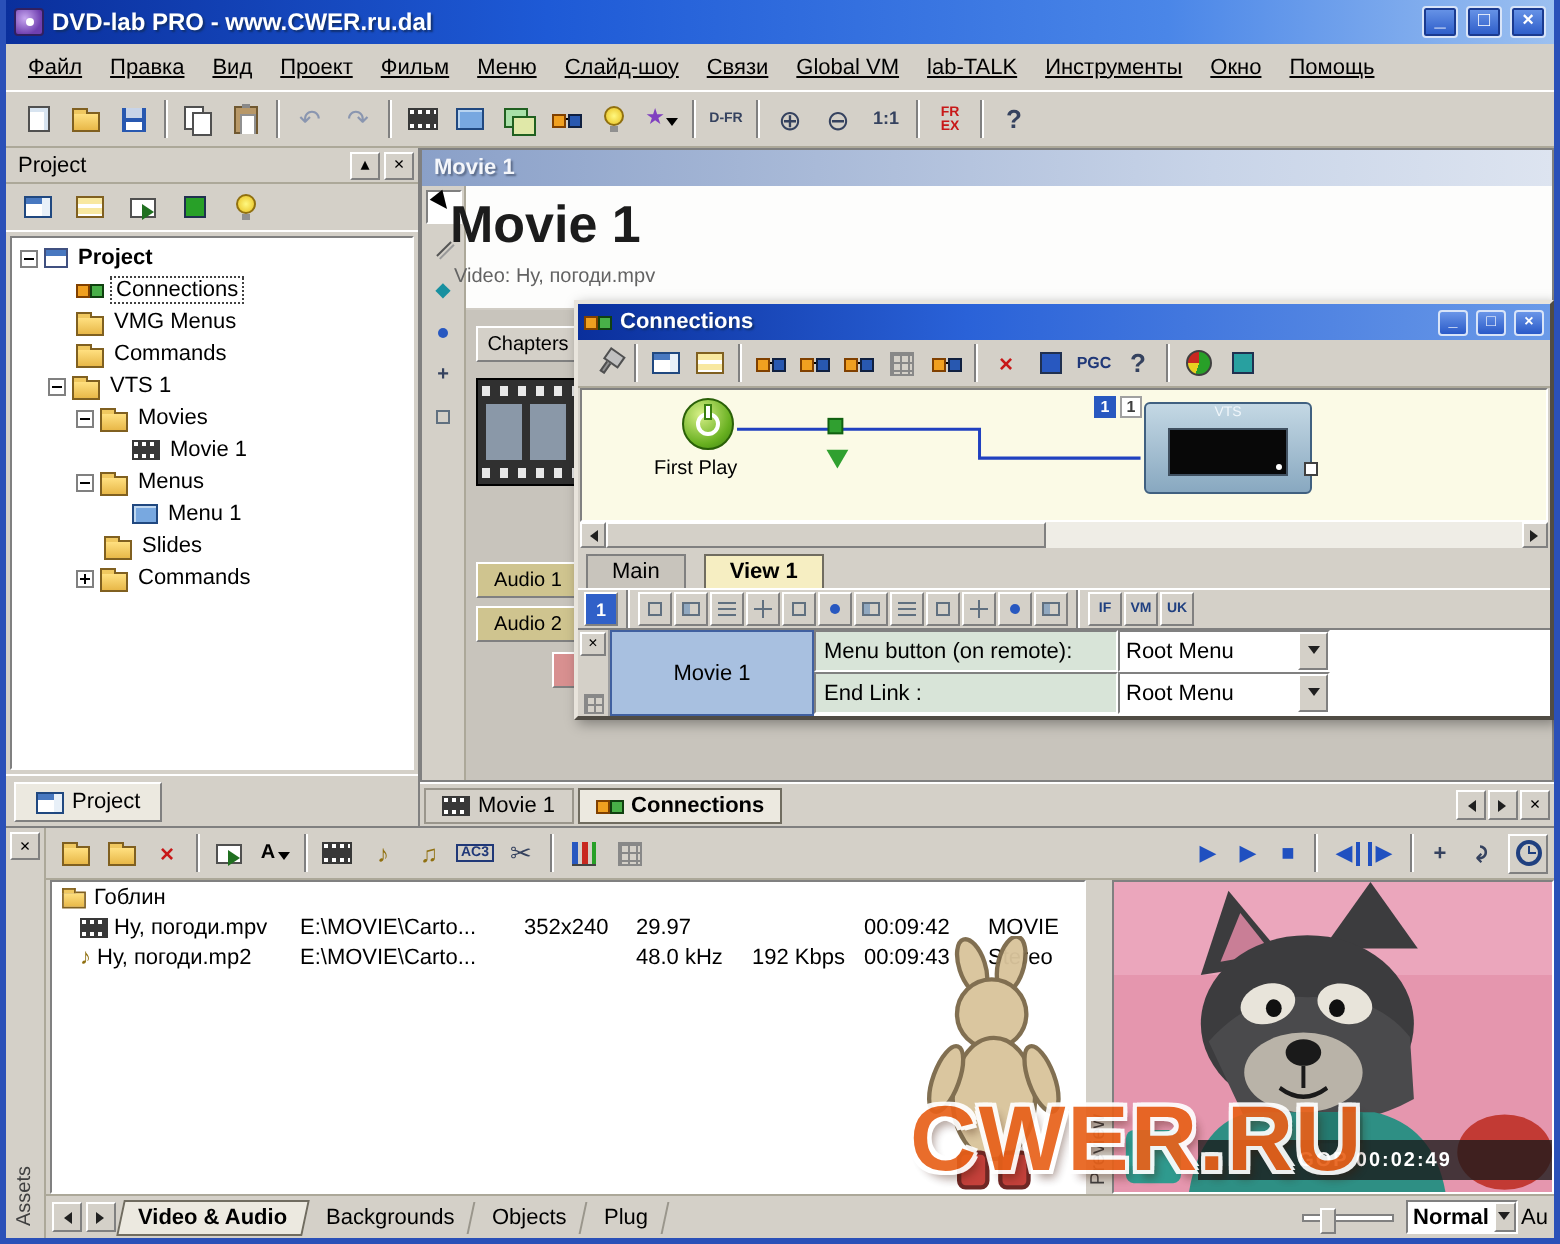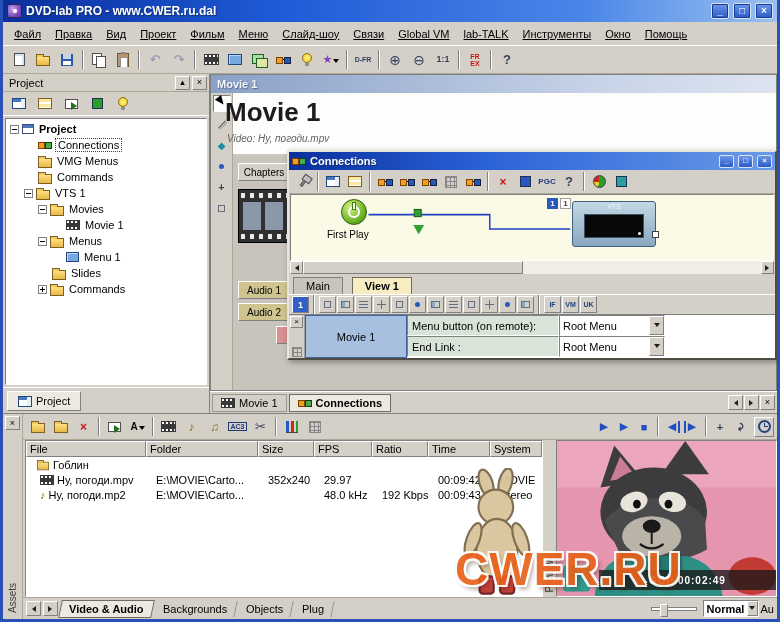--- a/index.html
+++ b/index.html
@@ -91,21 +91,21 @@
 .mw-title{height:18px;flex:0 0 18px;background:linear-gradient(90deg,#8aa0c8,#c8d4e8 70%,#dde4f0);color:#f4f6fa;font-weight:bold;font-size:11px;display:flex;align-items:center;padding:0 6px;text-shadow:1px 1px 1px #5a6a88;}
 .mw-body{flex:1;position:relative;overflow:hidden;}
 .mw-tools{position:absolute;left:0;top:0;bottom:0;width:22px;background:#d4d0c8;border-right:1px solid #aca899;display:flex;flex-direction:column;align-items:center;padding-top:2px;gap:4px;}
 .mwt{width:18px;height:17px;display:flex;align-items:center;justify-content:center;font-size:10px;color:#35425f;}
 .mwt.pressed{background:#fff;border:1px solid;border-color:#808080 #fff #fff #808080;}
 .i-cursor{width:0;height:0;border:4px solid transparent;border-top:9px solid #000;transform:rotate(-38deg);margin-top:-3px;}
 .i-razor{width:10px;height:1px;background:#555;transform:rotate(-45deg);box-shadow:0 2px 0 #999;}
 .t-osq{width:7px;height:7px;border:1px solid #607080;}
 .mw-white{position:absolute;left:22px;top:0;right:0;height:62px;background:#fdfdfc;border-bottom:1px solid #d0ccc4;}
 .mw-heading{position:absolute;left:14px;top:4px;font-size:26px;font-weight:bold;color:#1c1c1c;}
-.mw-sub{position:absolute;left:16px;top:40px;font-size:10px;color:#636363;font-style:italic;}
+.mw-sub{position:absolute;left:16px;top:40px;font-size:10px;color:#636363;}
 .trackcell{position:absolute;left:27px;width:52px;height:18px;display:flex;align-items:center;justify-content:center;font-size:10px;border:1px solid;border-color:#fff #808080 #808080 #fff;background:#d4d0c8;}
 .trackcell.audio{background:#cfc48f;}
 .trackcell.sub{background:#d89090;margin-left:38px;}
 .filmbig{position:absolute;left:27px;width:52px;top:96px;height:54px;background:#303030;border:1px solid #000;}
 .filmbig::before,.filmbig::after{content:"";position:absolute;left:2px;right:2px;height:5px;background:repeating-linear-gradient(90deg,#e8e8e8 0 4px,transparent 4px 9px);}
 .filmbig::before{top:3px}.filmbig::after{bottom:3px}
 .filmbig .fframe{position:absolute;left:4px;right:4px;top:12px;bottom:12px;background:repeating-linear-gradient(90deg,#8a98a8 0 18px,#303030 18px 22px);}
 
 .connwin{position:absolute;left:77px;top:76px;right:0;height:210px;display:flex;flex-direction:column;background:#d4d0c8;border:2px solid;border-color:#e8e4dc #504c44 #504c44 #e8e4dc;box-shadow:2px 2px 6px rgba(0,0,0,.35);}
 .cw-title{height:18px;flex:0 0 18px;background:linear-gradient(90deg,#0a2f9c,#2a62d8 40%,#6a9ae8);display:flex;align-items:center;gap:4px;padding:0 3px;}
@@ -180,21 +180,21 @@
 .pb.bar-r::after{right:2px;}
 .clockbtn{width:20px;height:20px;border:1px solid;border-color:#fff #808080 #808080 #fff;display:flex;align-items:center;justify-content:center;margin-left:4px;flex:0 0 20px;}
 .i-clock{width:13px;height:13px;border:2px solid #204080;border-radius:50%;position:relative;}
 .i-clock::before{content:"";position:absolute;left:4px;top:1px;width:1px;height:4px;background:#204080;}
 .i-clock::after{content:"";position:absolute;left:4px;top:4px;width:4px;height:1px;background:#204080;}
 .as-content{flex:1;display:flex;min-height:0;}
 .as-list{flex:1;background:#fff;border:1px solid;border-color:#808080 #fff #fff #808080;margin:0 0 0 2px;overflow:hidden;display:flex;flex-direction:column;min-width:0;}
 .lhead{display:grid;grid-template-columns:120px 112px 56px 58px 56px 62px 1fr;flex:0 0 16px;}
 .lhead>div{background:#d4d0c8;border:1px solid;border-color:#fff #808080 #808080 #fff;padding:1px 3px;font-size:11px;overflow:hidden;white-space:nowrap;}
 .lrow{display:grid;grid-template-columns:120px 112px 56px 58px 56px 62px 1fr;height:15px;align-items:center;font-size:11px;}
-.lrow>div{padding:0 10px;white-space:nowrap;overflow:hidden;}
+.lrow>div{padding:0 4px;white-space:nowrap;overflow:hidden;}
 .fcell{display:flex;align-items:center;gap:3px;}
 .fcell.indent{padding-left:14px;}
 .as-preview{width:234px;flex:0 0 234px;display:flex;}
 .pv-label{width:13px;flex:0 0 13px;display:flex;align-items:flex-end;justify-content:center;}
 .pv-label span{writing-mode:vertical-rl;transform:rotate(180deg);font-size:10px;color:#404040;padding:4px 0;}
 .pv-img{flex:1;position:relative;border:1px solid;border-color:#808080 #fff #fff #808080;overflow:hidden;background:#e596ae;}
 .pv-img svg{position:absolute;inset:0;width:100%;height:100%;}
 .gopband{position:absolute;left:42px;right:0;bottom:6px;height:20px;background:rgba(25,25,25,.78);color:#fff;font-weight:bold;font-size:10px;display:flex;align-items:center;justify-content:center;letter-spacing:1px;}
 .as-bottom{height:22px;flex:0 0 22px;display:flex;align-items:center;padding:0 3px;gap:2px;border-top:1px solid #aca899;}
 .btab{padding:2px 8px;font-size:11px;border-right:1px solid #9a968c;transform:skewX(-12deg);}
@@ -686,29 +686,20 @@
         <span class="pb pbbar bar-l">▶</span>
         <span class="sep"></span>
         <span class="pb" style="color:#35425f">+</span>
         <span class="pb" style="color:#35425f;transform:rotate(90deg)">↷</span>
         <span class="clockbtn">
             <span class="i-clock"></span>
           </span>
       </div>
       <div class="as-content">
         <div class="as-list">
-          <div class="lhead">
-            <div>File</div>
-            <div>Folder</div>
-            <div>Size</div>
-            <div>FPS</div>
-            <div>Ratio</div>
-            <div>Time</div>
-            <div>System</div>
-          </div>
           <div class="lrow">
             <div class="fcell">
                 <span class="i-fold" style="transform:scale(.85)"></span>
                 <span>Гоблин</span>
               </div>
             <div></div>
               <div></div>
               <div></div>
               <div></div>
               <div></div>

